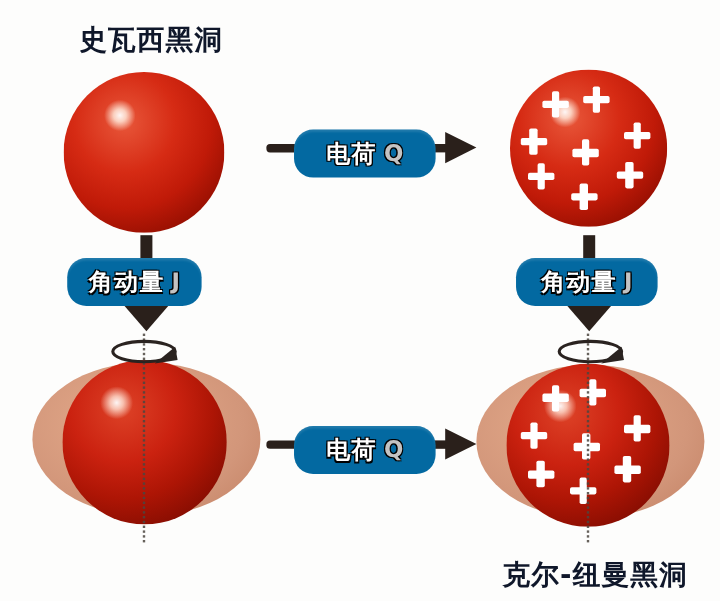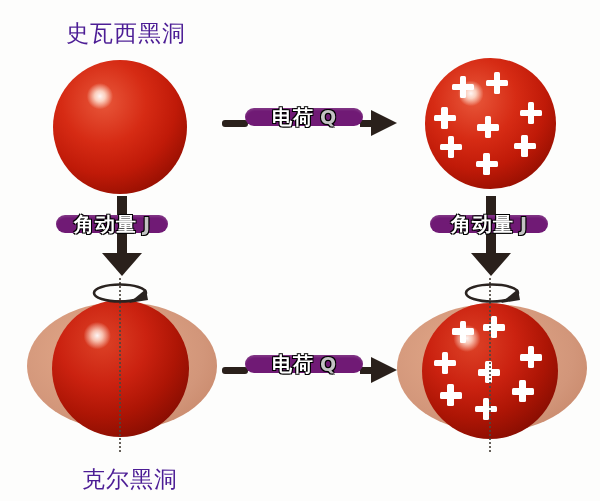--- a/index.html
+++ b/index.html
@@ -4,21 +4,21 @@
 <style>
   html,body{margin:0;padding:0;background:#ffffff;}
   .canvas{
     position:relative;width:600px;height:501px;overflow:hidden;
     background:#fdfdfc;
     font-family:"DejaVu Sans","Liberation Sans",sans-serif;
   }
   
   .node-title{
     position:absolute;transform:translateX(-50%);
-    font-size:23px;font-weight:normal;color:#4c1d95;
+    font-size:23px;font-weight:bold;color:#0f172a;
     letter-spacing:1px;white-space:nowrap;
   }
   
   .sphere{
     position:absolute;border-radius:50%;
     background:
       radial-gradient(circle at 35% 27%, rgba(255,255,255,.95) 0%, rgba(255,230,215,.85) 4%, rgba(255,255,255,0) 10%),
       radial-gradient(circle at 38% 31%, #e8573a 0%, #d62b14 34%, #c01a08 58%, #9a1002 78%, #7e0b00 93%, #700a00 100%);
   }
   .sphere.dark{
@@ -35,21 +35,21 @@
   .axis{
     position:absolute;width:0;border-left:2px dotted #4c4640;opacity:.85;
   }
   .loop{position:absolute;}
   
   .plus{position:absolute;width:22px;height:22px;transform:translate(-50%,-50%);}
   .plus::before{content:"";position:absolute;left:0;top:7.8px;width:22px;height:6.4px;background:#fff;border-radius:1.5px;}
   .plus::after{content:"";position:absolute;left:7.8px;top:0;width:6.4px;height:22px;background:#fff;border-radius:1.5px;}
   
   .capsule{
-    position:absolute;height:18px;border-radius:16px;background:#701a75;
+    position:absolute;height:40px;border-radius:16px;background:#0369a1;
     display:flex;align-items:center;justify-content:center;gap:6px;
     box-shadow:inset 0 2px 2px rgba(255,255,255,.12);
     z-index:6;
   }
   .capsule .cjk{
     font-size:20px;font-weight:bold;color:#ffffff;letter-spacing:1px;line-height:1;
     text-shadow:-1px -1px 0 #000,1px -1px 0 #000,-1px 1px 0 #000,1px 1px 0 #000;
     white-space:nowrap;
   }
   .capsule .sym{
@@ -67,21 +67,21 @@
     border-left:20px solid transparent;border-right:20px solid transparent;
     border-top:23px solid #2a201b;
   }
 </style>
 </head>
 <body>
 
 <div class="canvas">
 
   <div class="node-title" style="left:126px;top:18px">史瓦西黑洞</div>
-  <div class="node-title" style="left:130px;top:464px">克尔黑洞</div>
+  <div class="node-title" style="left:496px;top:464px">克尔-纽曼黑洞</div>
 
   <div class="sphere" style="left:53px;top:60px;width:134px;height:134px"></div>
 
   <div class="sphere" style="left:425px;top:58px;width:131px;height:131px">
       <span class="plus" style="left: 29%; top: 22%;"></span>
       <span class="plus" style="left: 55%; top: 19%;"></span>
       <span class="plus" style="left: 15%; top: 46%;"></span>
       <span class="plus" style="left: 81%; top: 42%;"></span>
       <span class="plus" style="left: 48%; top: 53%;"></span>
       <span class="plus" style="left: 20%; top: 68%;"></span>

